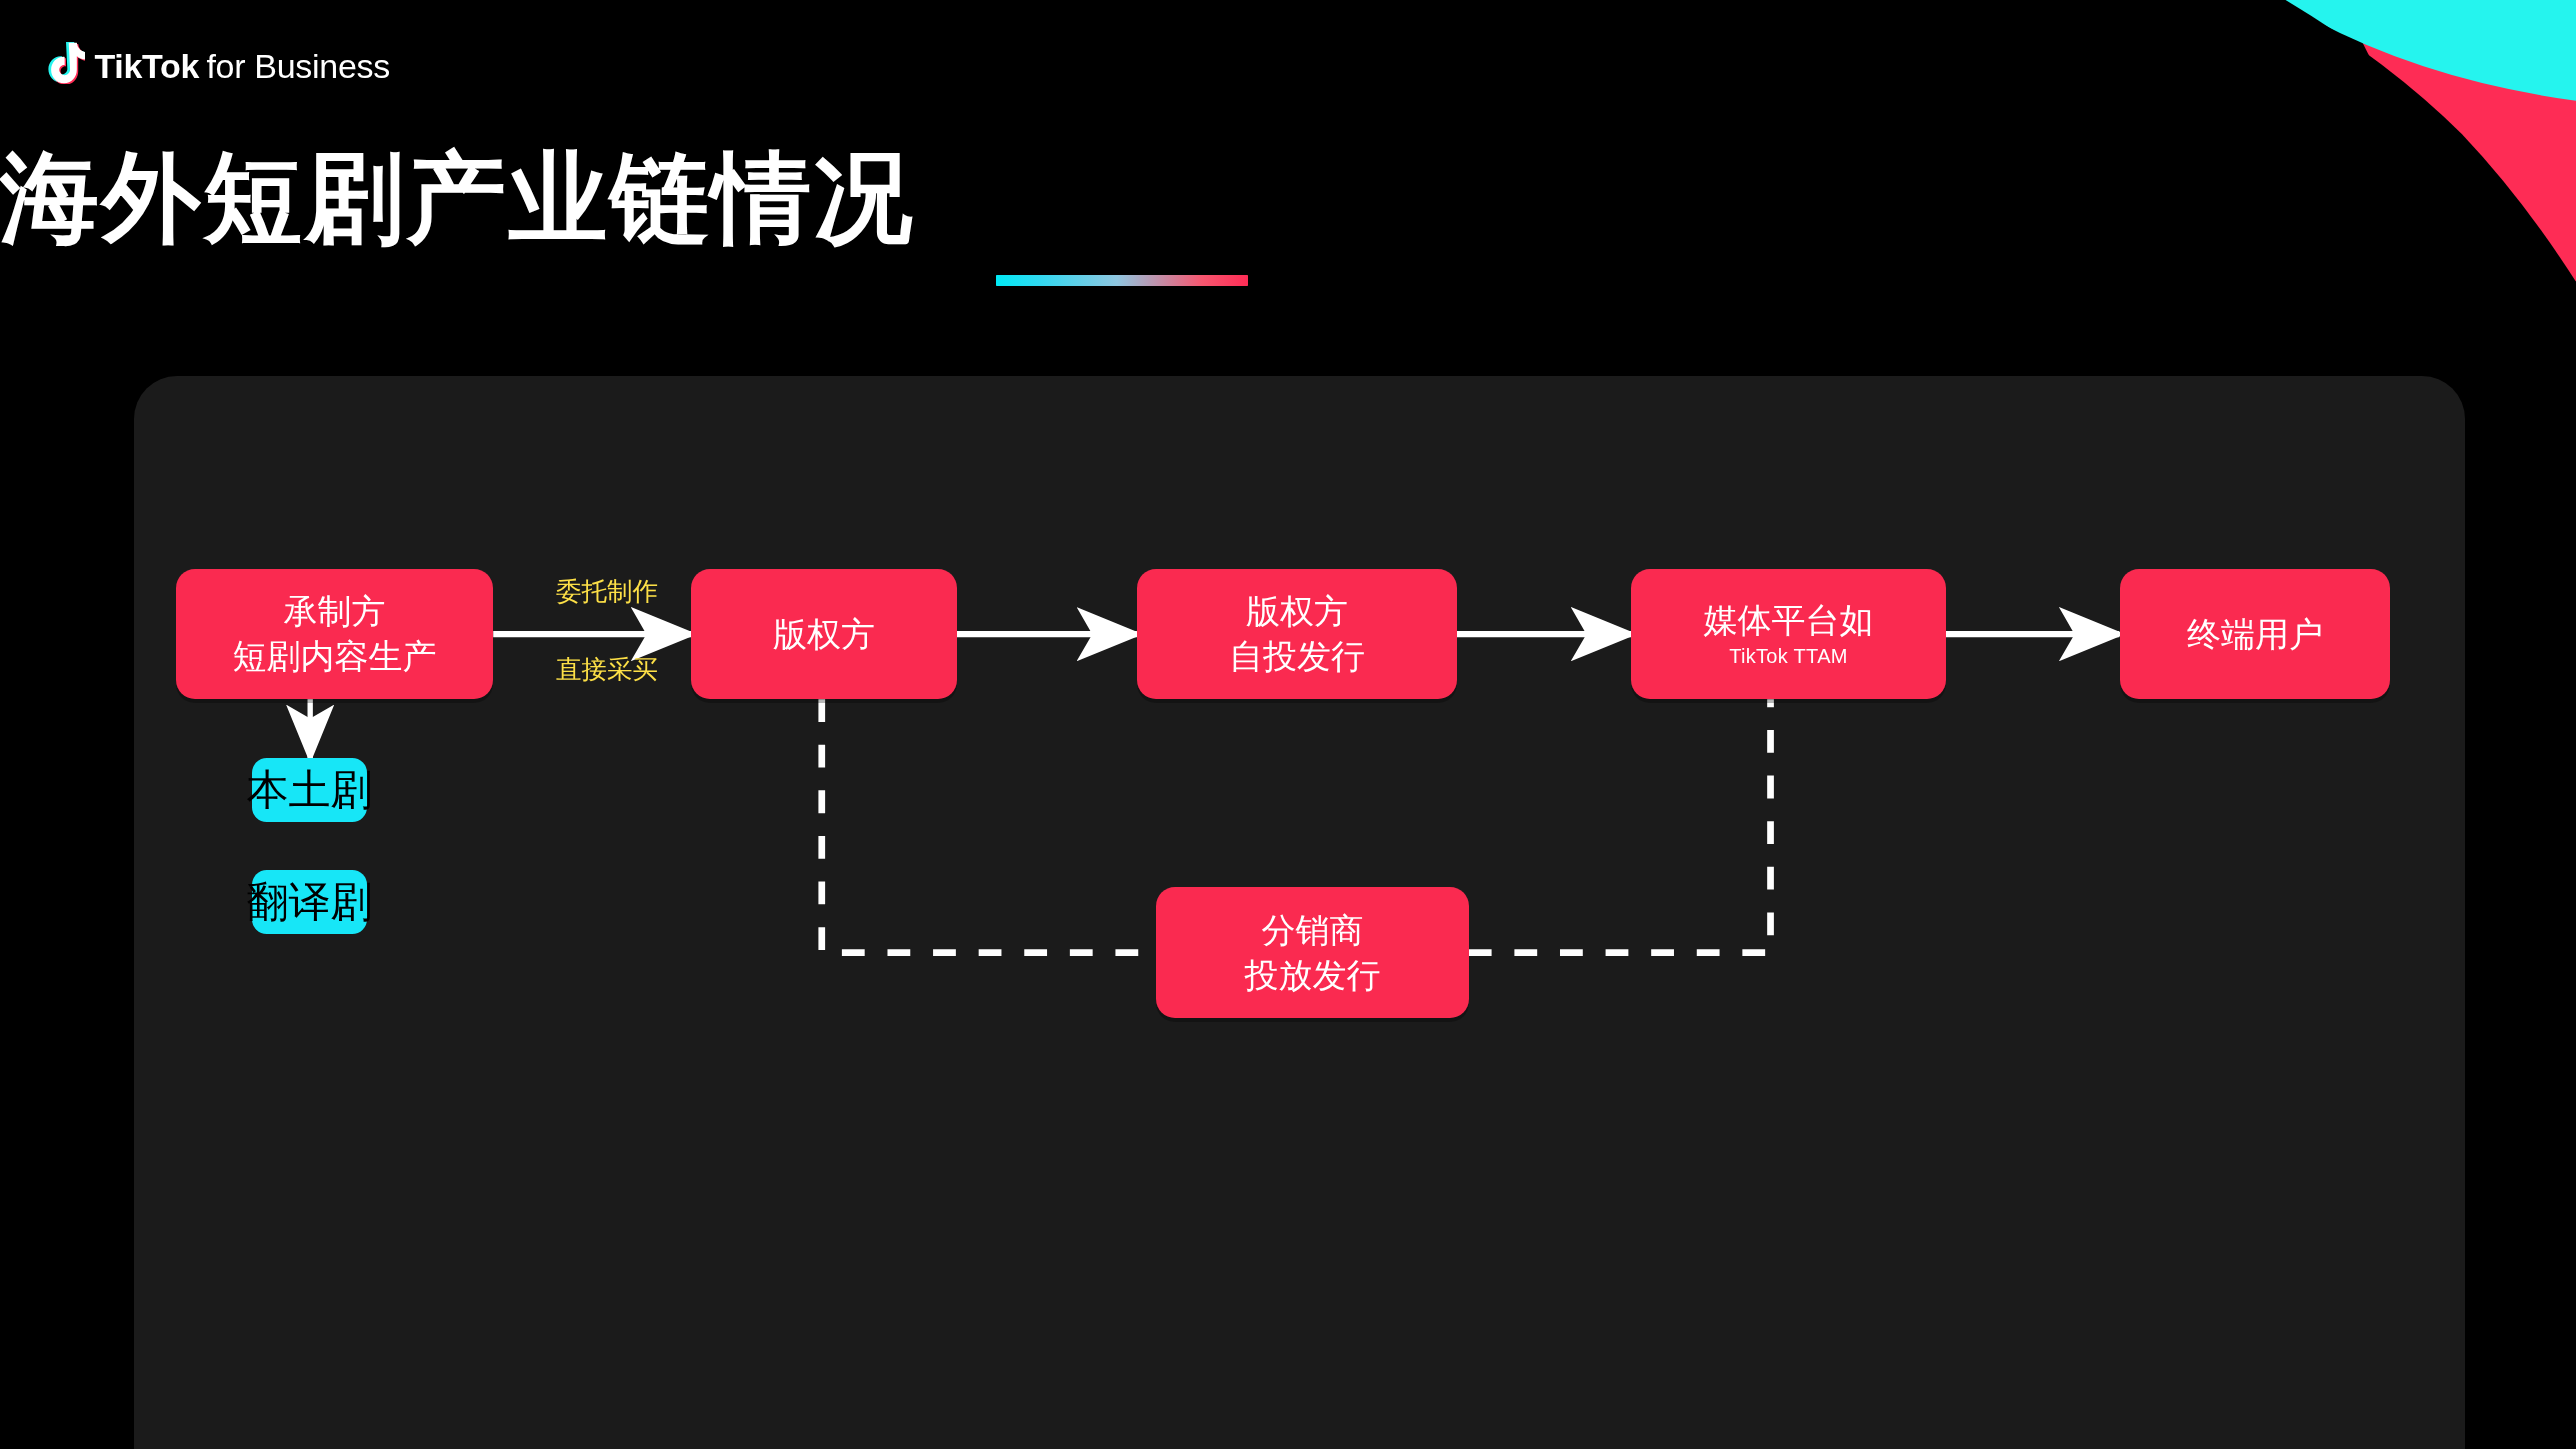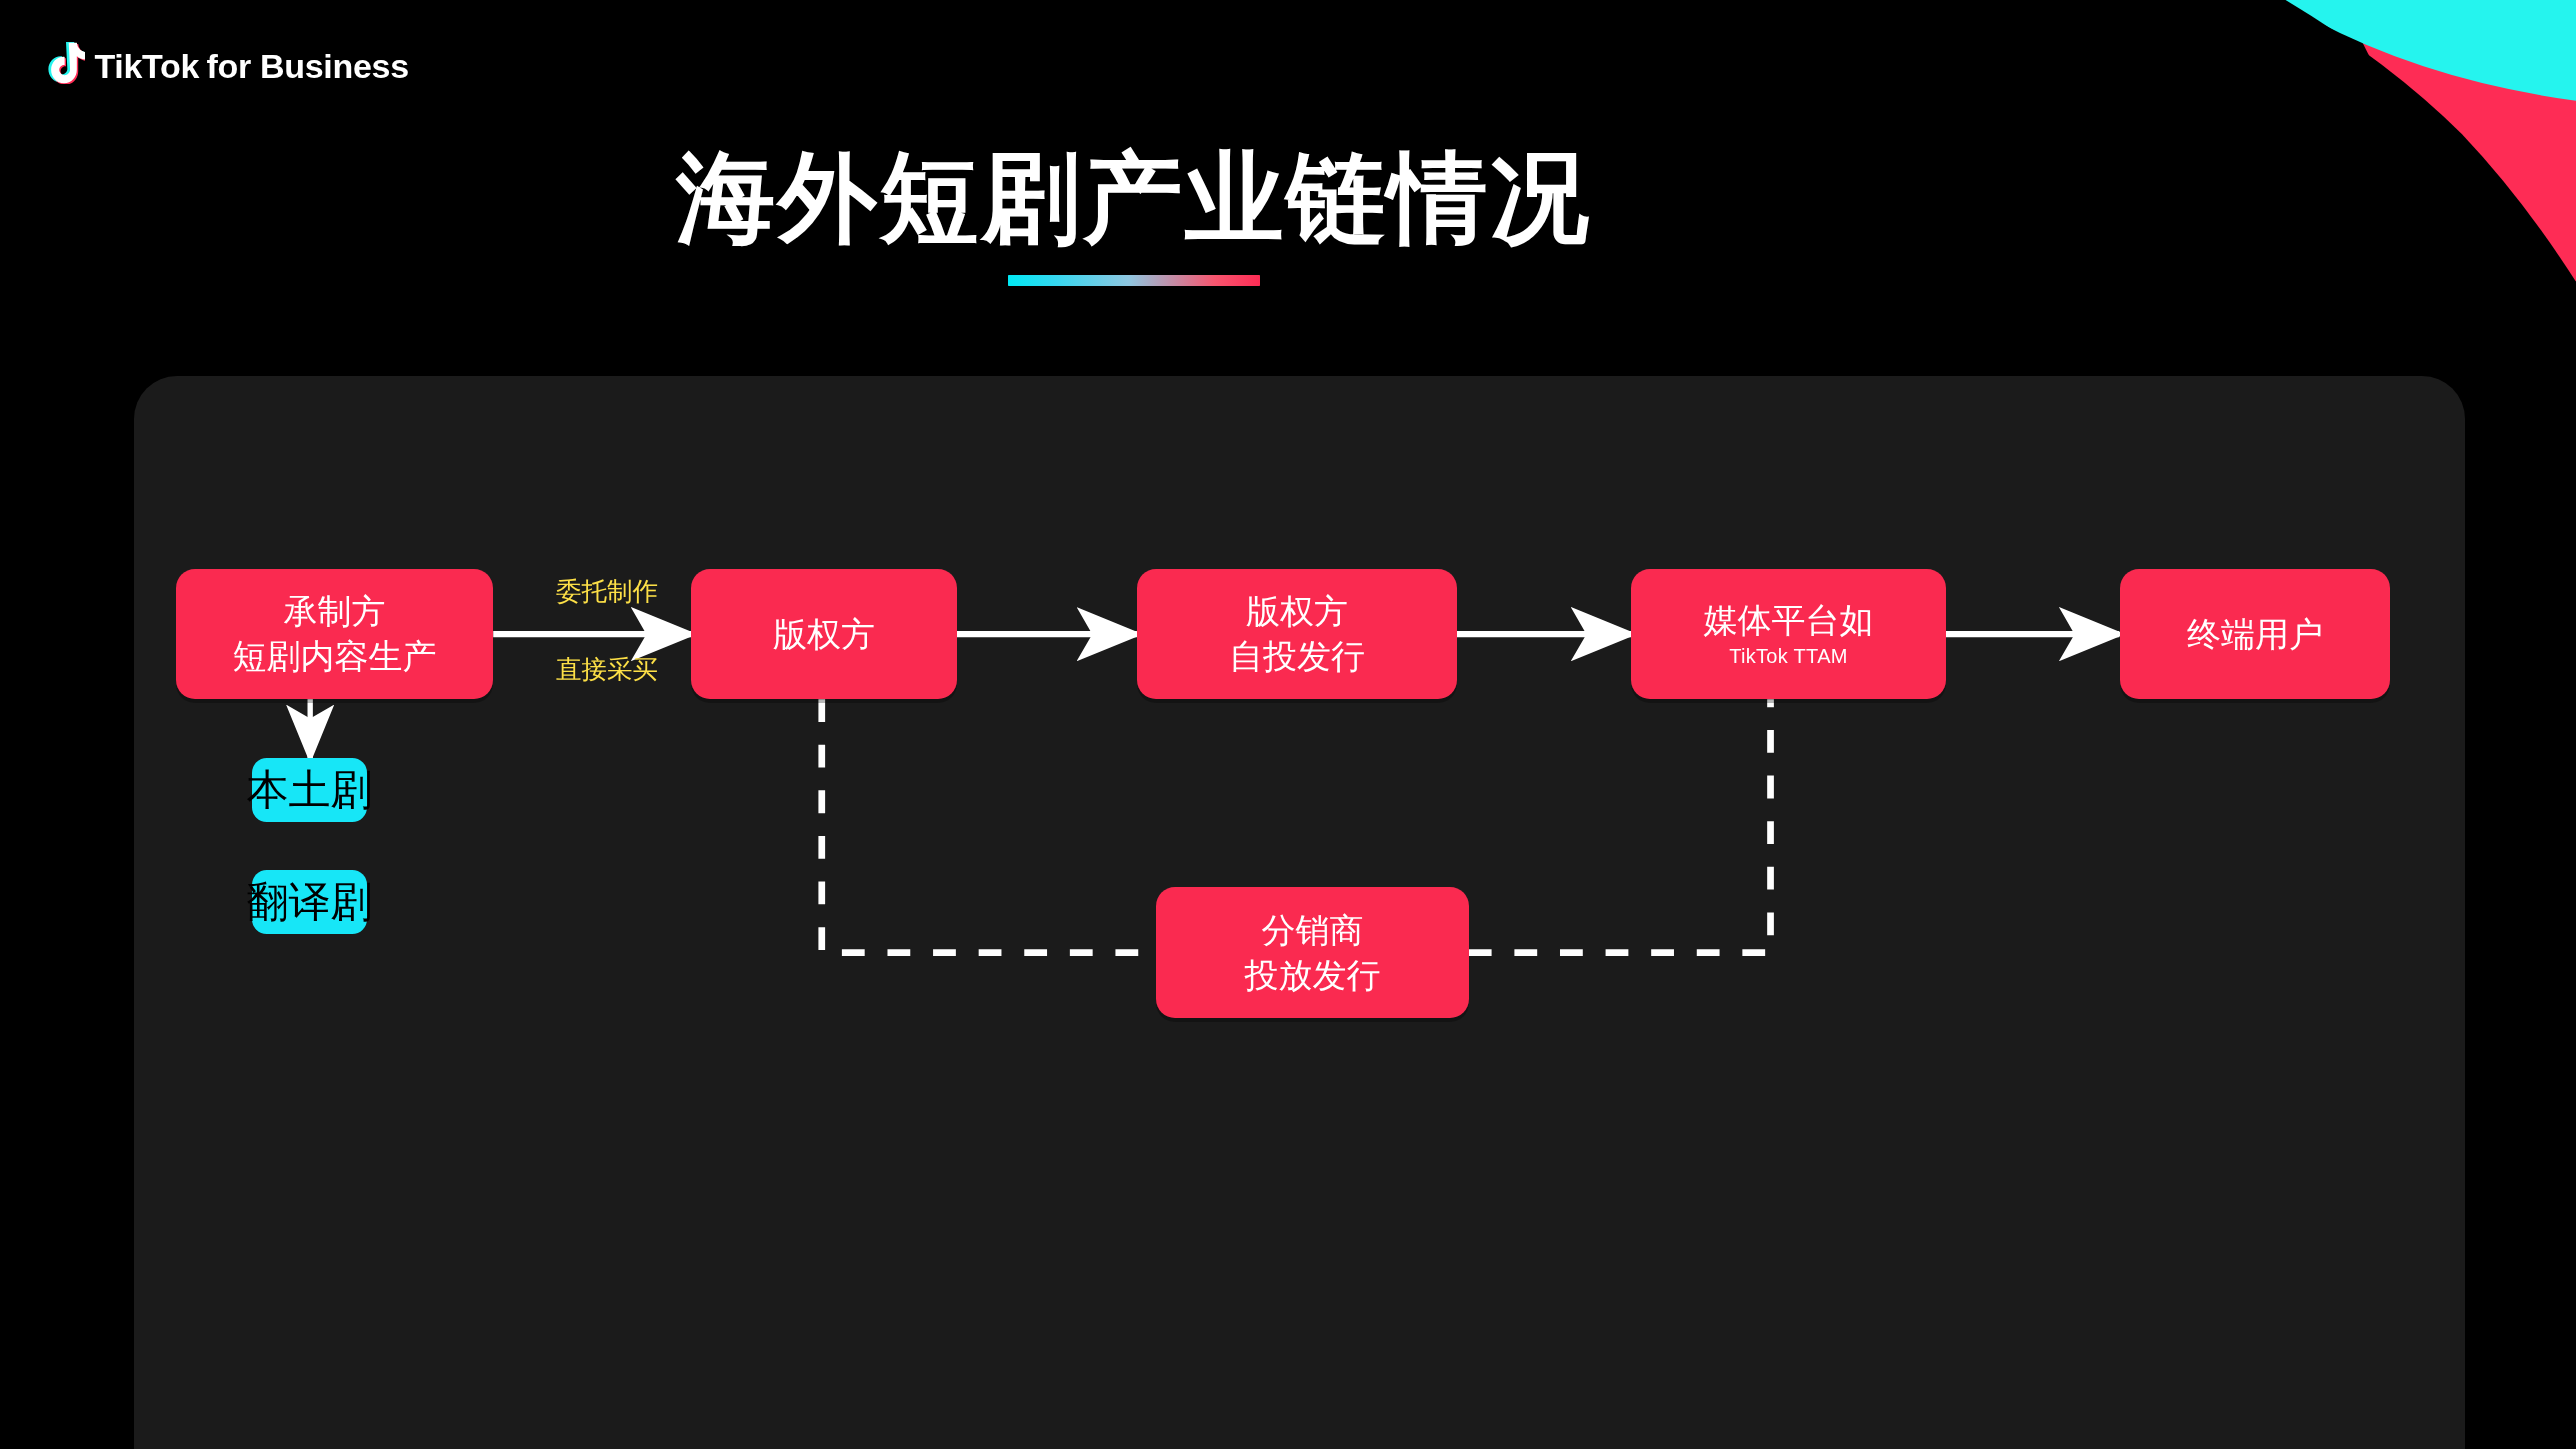--- a/index.html
+++ b/index.html
@@ -12,24 +12,24 @@
   #stage { position:relative; width:2576px; height:1449px; background:#000; }
 
   
   .corner-deco { position:absolute; top:0; right:0; width:429px; height:282px; overflow:hidden; pointer-events:none; }
 
   
   .brand { position:absolute; left:47px; top:39px; display:flex; align-items:center; gap:9.4px; }
   .brand-logo { width:38px; height:42px; position:relative; }
   .brand-text { font-size:34px; color:#fff; letter-spacing:-0.3px; white-space:nowrap; display:flex; align-items:baseline; gap:7.4px;justify-content:flex-end; }
   .brand-tiktok { font-weight:700; }
-  .brand-forbiz { font-weight:700;margin-top:8px; }
+  .brand-forbiz { font-weight:400;margin-top:8px; }
 
   
-  .title-wrap { position:absolute; left:12px; top:141px; width:2244px; text-align:center; }
+  .title-wrap { position:absolute; left:0; top:141px; width:2244px; text-align:left; }
   .title {
     font-size:99px; font-weight:700; color:#fff; letter-spacing:2.7px;
     font-family:"Liberation Sans","DejaVu Sans",sans-serif;
     line-height:1.15;
   }
   .title-rule {
     margin:20px auto 0; width:252px; height:10.7px; border-radius:0.7px;
     background:linear-gradient(90deg,#00e9f4 0%, #33d8f0 18%, #8fc6e0 48%, #f7566f 82%, #fe2c55 100%);
   }
 

